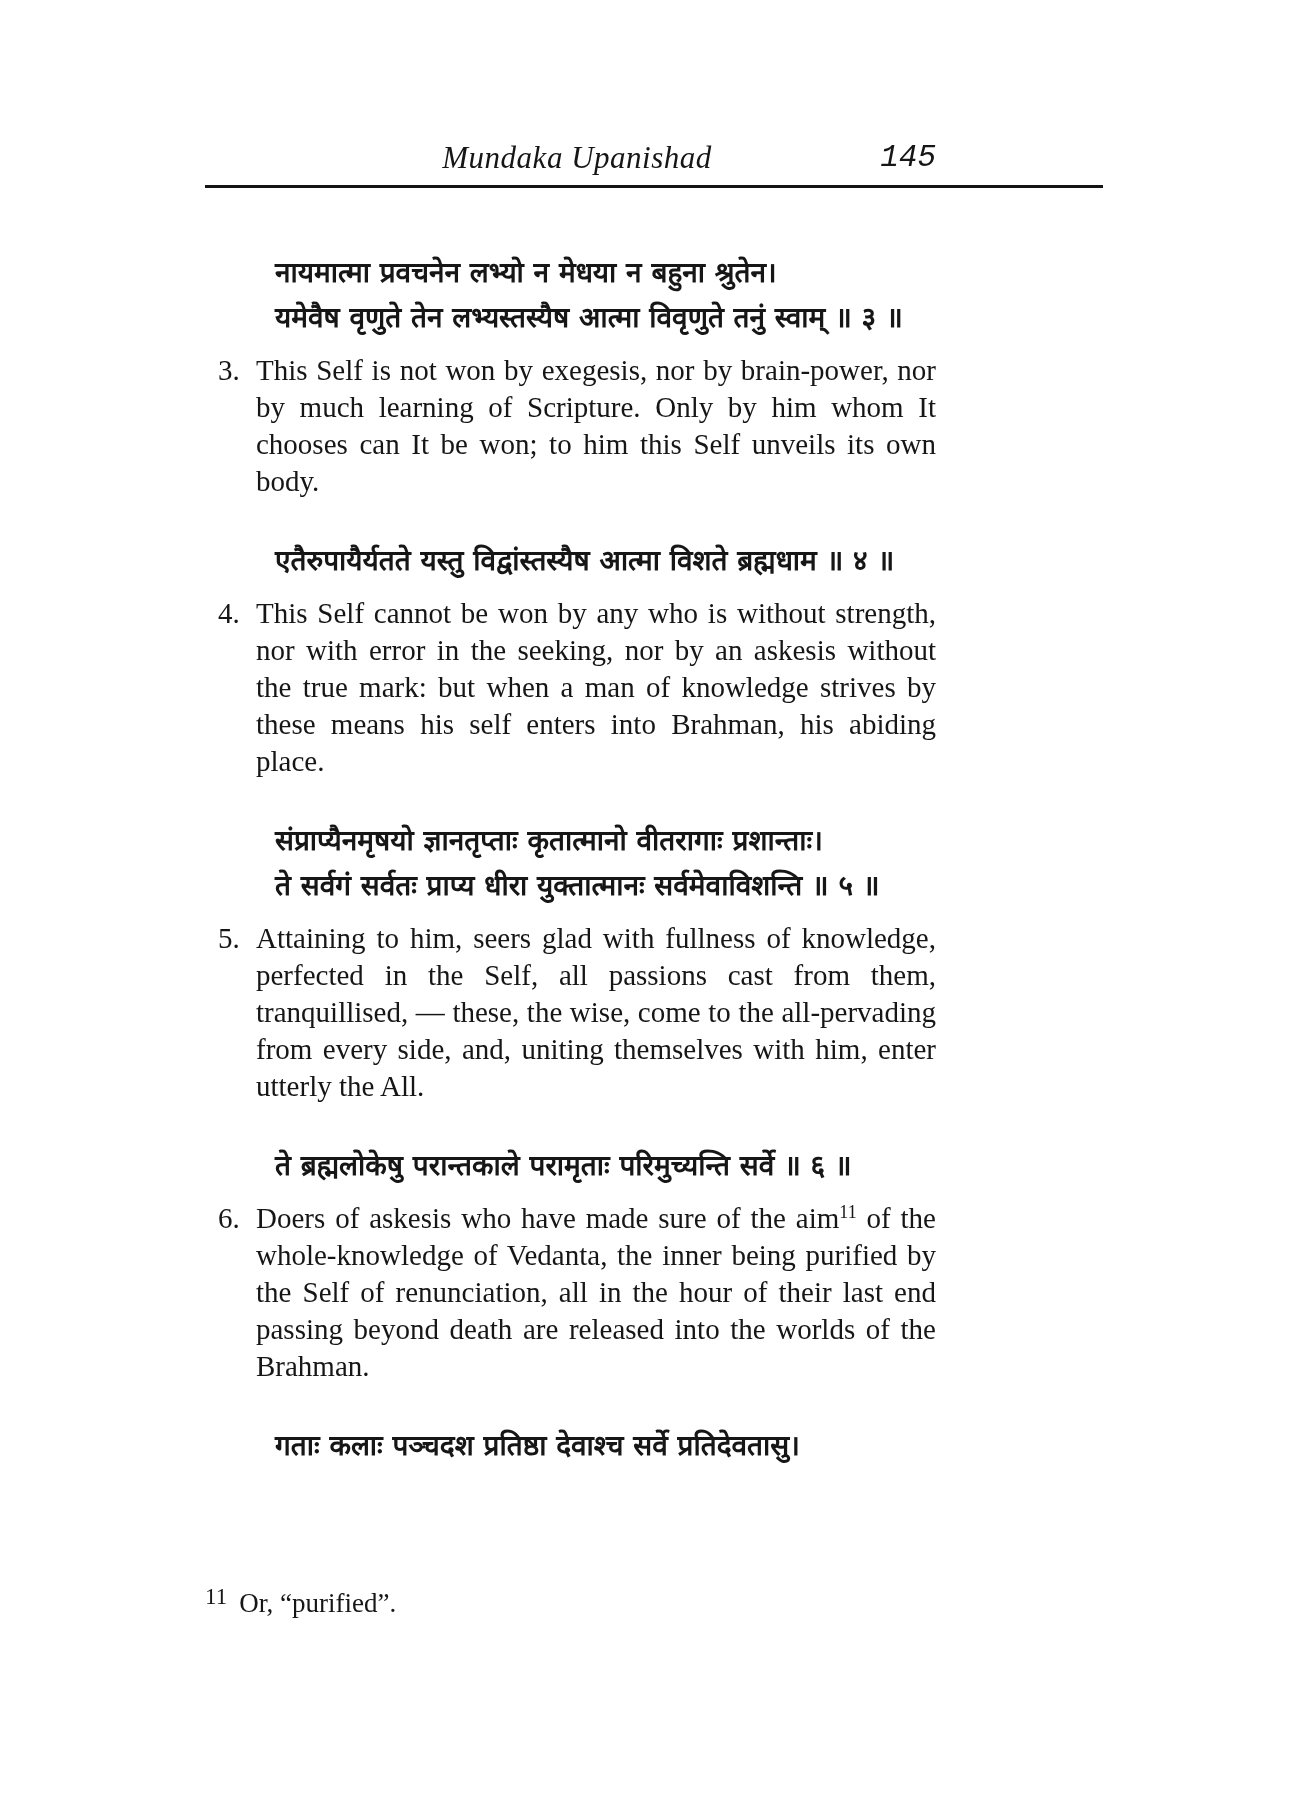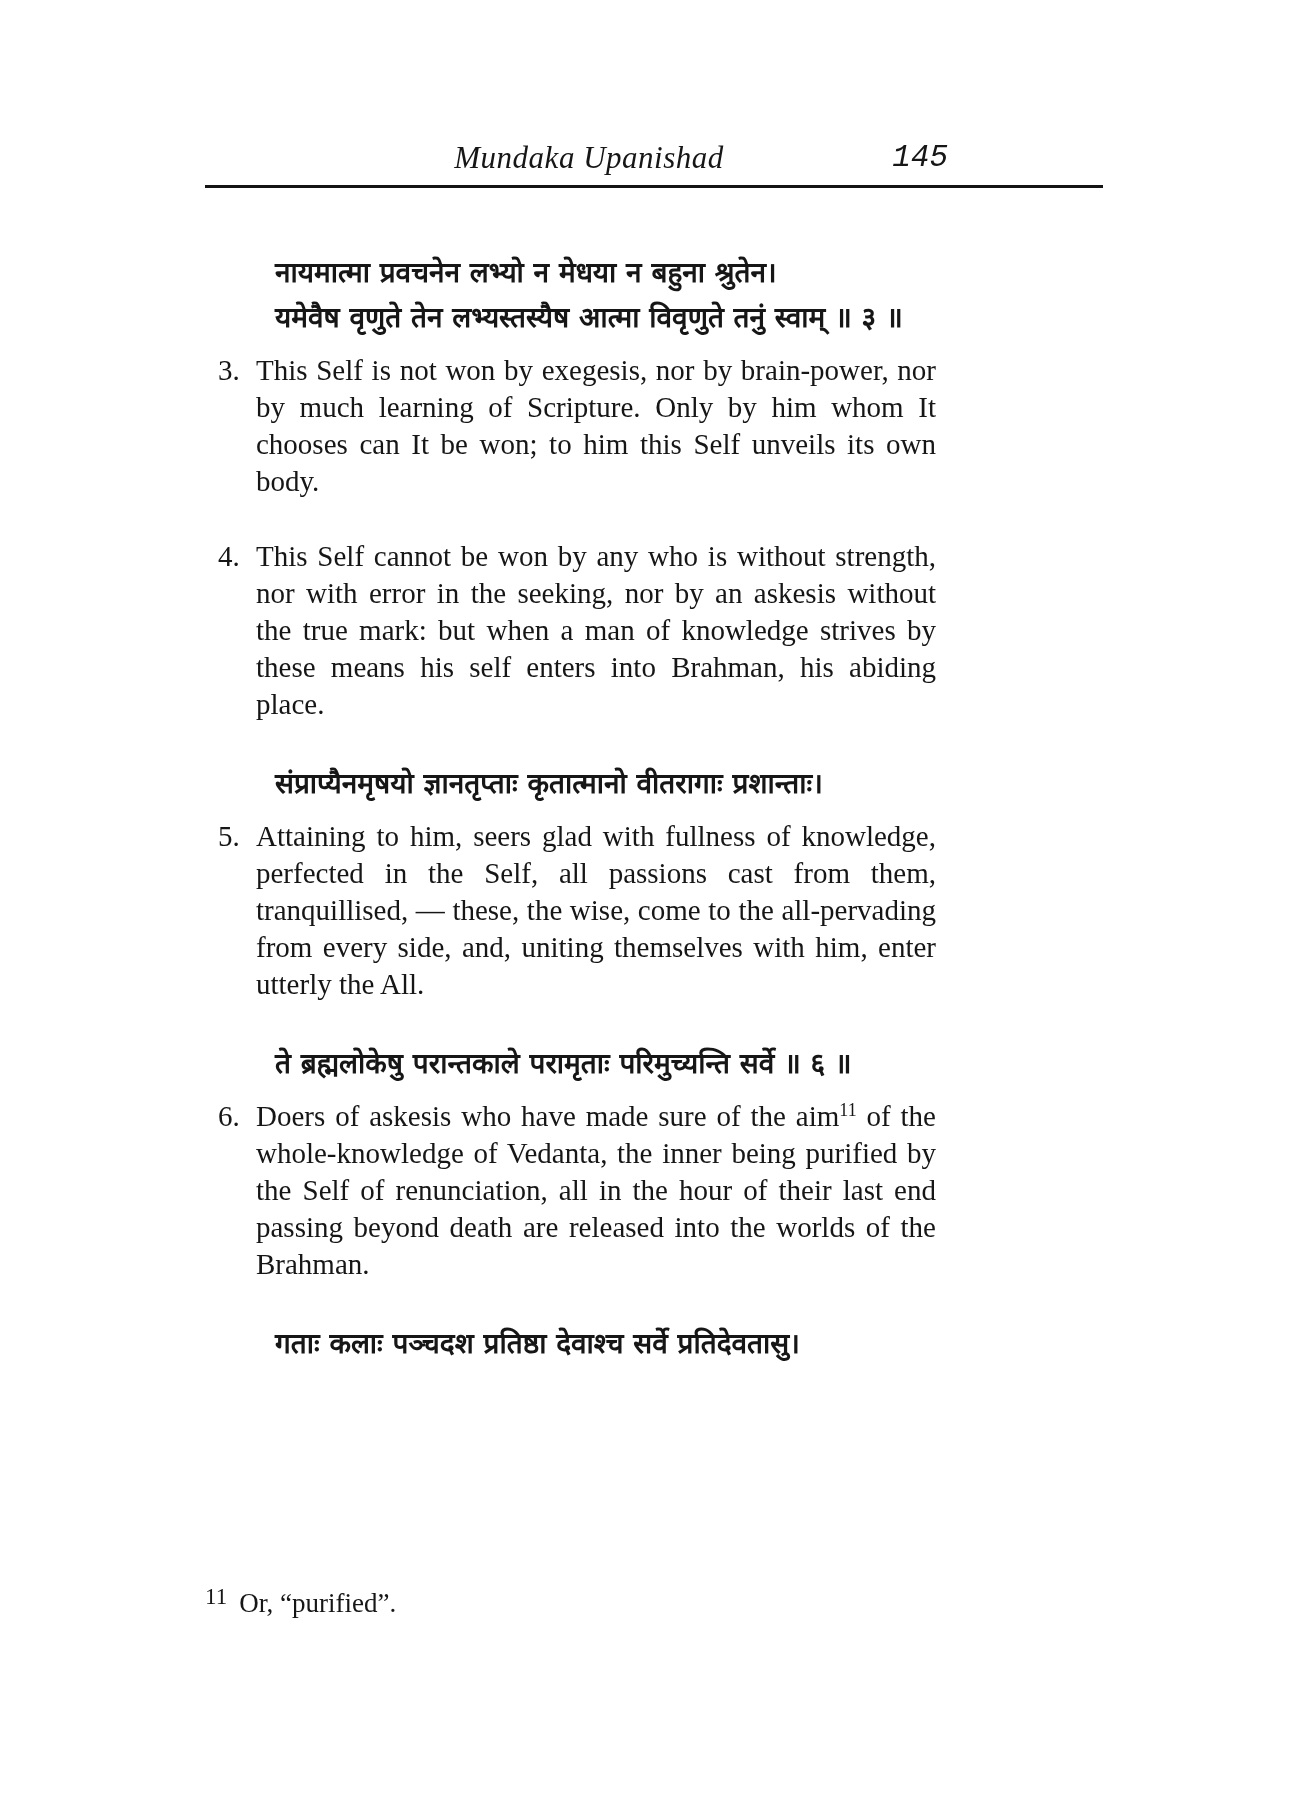--- a/index.html
+++ b/index.html
@@ -12,21 +12,21 @@
     width: 1301px;
     height: 1801px;
     background: #ffffff;
     color: #161616;
     overflow: hidden;
   }
   
   .header {
     position: absolute;
     top: 138px;
-    left: 230px;
+    left: 218px;
     width: 718px;
     height: 44px;
   }
   .running-title {
     display: block;
     text-align: center;
     font-family: "Liberation Serif", serif;
     font-style: italic;
     font-size: 31px;
     line-height: 40px;
@@ -118,29 +118,31 @@
       <span class="verse-line">नायमात्मा प्रवचनेन लभ्यो न मेधया न बहुना श्रुतेन।</span>
       <span class="verse-line">यमेवैष वृणुते तेन लभ्यस्तस्यैष आत्मा विवृणुते तनुं स्वाम् ॥ ३ ॥</span>
     </div>
 
     <div class="item">
       <span class="item-number">3.</span>
       <span class="item-body">This Self is not won by exegesis, nor by brain-power, nor by much learning of Scripture. Only by him whom It chooses can It be won; to him this Self unveils its own body.</span>
     </div>
 
     <div class="verse">
+      <span class="verse-line">एतैरुपायैर्यतते यस्तु विद्वांस्तस्यैष आत्मा विशते ब्रह्मधाम ॥ ४ ॥</span>
     </div>
 
     <div class="item">
       <span class="item-number">4.</span>
       <span class="item-body">This Self cannot be won by any who is without strength, nor with error in the seeking, nor by an askesis without the true mark: but when a man of knowledge strives by these means his self enters into Brahman, his abiding place.</span>
     </div>
 
     <div class="verse">
       <span class="verse-line">संप्राप्यैनमृषयो ज्ञानतृप्ताः कृतात्मानो वीतरागाः प्रशान्ताः।</span>
+      <span class="verse-line">ते सर्वगं सर्वतः प्राप्य धीरा युक्तात्मानः सर्वमेवाविशन्ति ॥ ५ ॥</span>
     </div>
 
     <div class="item">
       <span class="item-number">5.</span>
       <span class="item-body">Attaining to him, seers glad with fullness of knowledge, perfected in the Self, all passions cast from them, tranquillised, — these, the wise, come to the all-pervading from every side, and, uniting themselves with him, enter utterly the All.</span>
     </div>
 
     <div class="verse">
       <span class="verse-line">ते ब्रह्मलोकेषु परान्तकाले परामृताः परिमुच्यन्ति सर्वे ॥ ६ ॥</span>
     </div>

